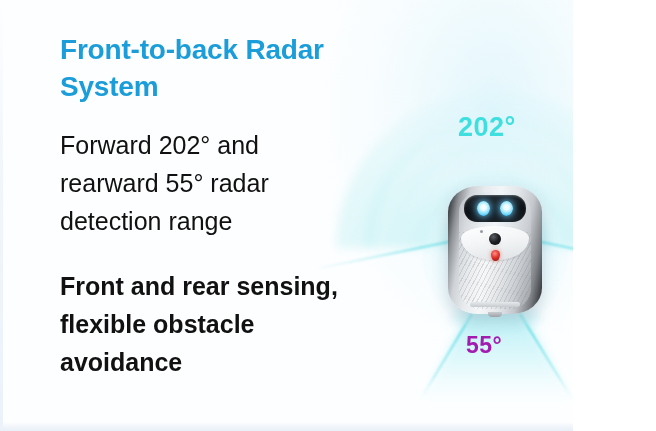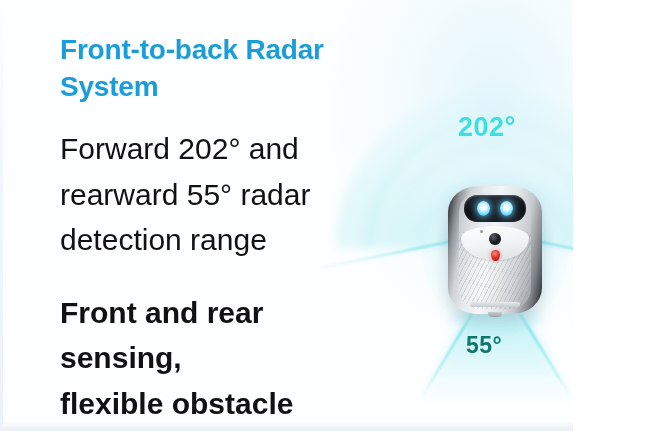--- a/index.html
+++ b/index.html
@@ -52,21 +52,21 @@
   }
   .headline {
     font-size: 28px;
     font-weight: bold;
     line-height: 1.32;
     letter-spacing: -0.2px;
     margin: 0 0 20px 0;
     white-space: pre-line;
   }
   .para {
-    font-size: 30px;
+    font-size: 25px;
     line-height: 1.52;
     color: #111111;
     margin: 0;
     white-space: pre-line;
   }
   .para + .para { margin-top: 27px; font-weight: bold; }
 
   
   .radar {
     position: absolute;
@@ -302,21 +302,21 @@
       <g>
         <path d="M 152 312 L 204 312 L 258 404 L 100 404 Z" fill="url(#coneFade)" filter="url(#blurSoft)"></path>
         <path d="M 154 314 L 101 402" stroke="url(#edgeFade)" stroke-width="2" fill="none" filter="url(#blurTiny)"></path>
         <path d="M 202 314 L 256 402" stroke="url(#edgeFade)" stroke-width="2" fill="none" filter="url(#blurTiny)"></path>
         <ellipse cx="178" cy="318" rx="46" ry="12" fill="#bff0f6" opacity="0.55" filter="url(#blurSoft)"></ellipse>
       </g>
     </svg>
 
     <div class="angle-label angle-front" style="color:#3fdfe0;">202°</div>
 
-    <div class="angle-label angle-rear" style="color:#0f766e;">55°</div>
+    <div class="angle-label angle-rear" style="color:#a21caf;">55°</div>
 
     <div class="robot">
       <div class="robot-glow"></div>
       <div class="robot-shell">
         <div class="robot-inner"></div>
         <div class="robot-stripes"></div>
         <div class="robot-collar"></div>
         <div class="visor">
           <div class="eye eye-left"></div>
           <div class="eye eye-right"></div>

